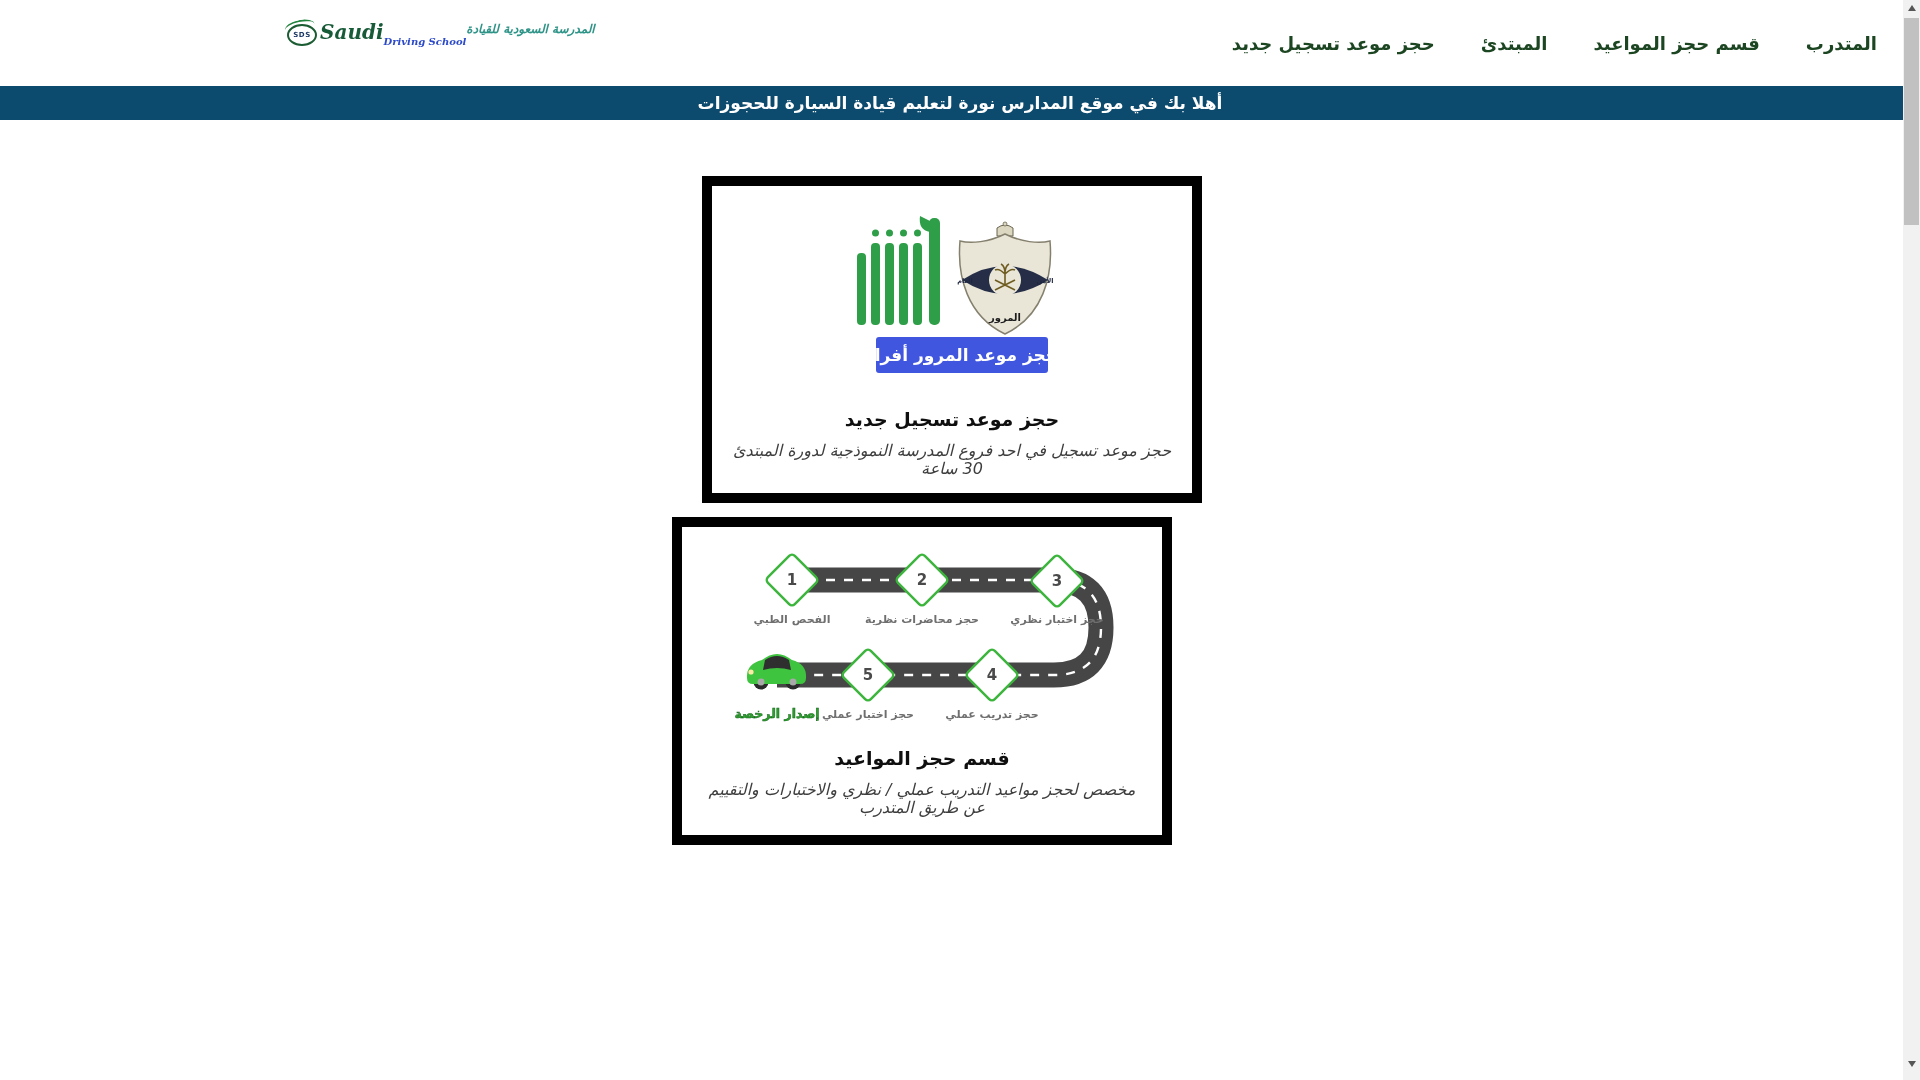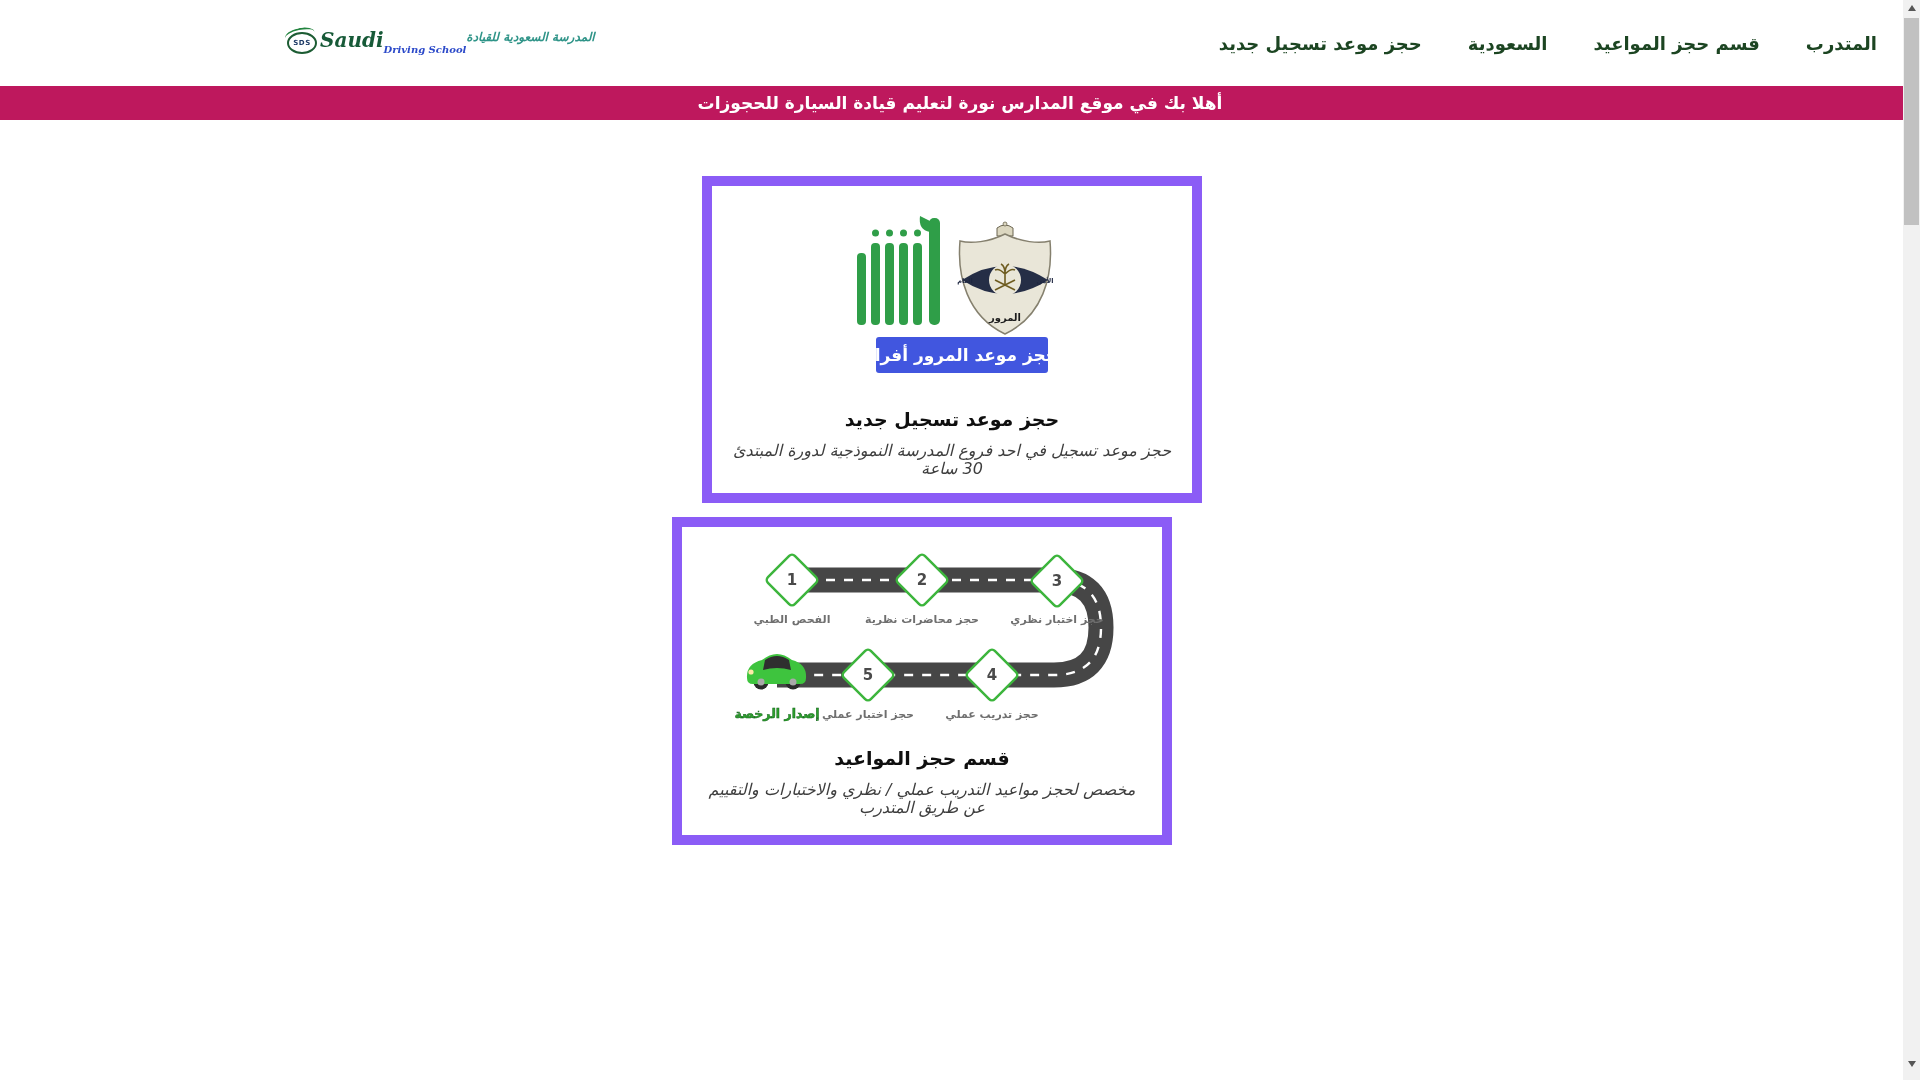--- a/index.html
+++ b/index.html
@@ -2,42 +2,42 @@
 <html><head>
 <meta charset="utf-8">
 <style>
   * { margin:0; padding:0; box-sizing:border-box; }
   html,body { width:1920px; height:1080px; overflow:hidden; background:#ffffff;
               font-family:"DejaVu Sans", sans-serif; }
   .page { position:relative; width:1920px; height:1080px; background:#fff; }
 
   
   .header { position:absolute; left:0; top:0; width:1920px; height:86px; background:#fff; }
-  .logo { position:absolute; left:287px; top:30px; display:flex; align-items:center; gap:3px; }
+  .logo { position:absolute; left:287px; top:22px; display:flex; align-items:center; gap:3px; }
   .logo-badge { position:relative; width:30px; height:22px; border:2px solid #1c5c33;
                 border-radius:50%; display:flex; align-items:center; justify-content:center; }
   .logo-badge .sds { font-size:7px; font-weight:bold; color:#1d3a66; letter-spacing:.5px; }
   .logo-badge .swoosh { position:absolute; left:-4px; top:-6px; width:30px; height:14px;
                 border-top:2px solid #23843f; border-radius:50%; transform:rotate(-12deg); }
   .logo-text { display:flex; line-height:1;font-style:italic; }
   .logo-name { font-family:"DejaVu Serif", serif; font-weight:bold; font-size:20px; color:#175a38; }
   .logo-sub  { font-family:"DejaVu Serif", serif; font-weight:bold; font-size:10px; color:#2b49c9; margin-top:15px; }
   .logo-ar   { font-size:12px; color:#2f9488; font-weight:bold; margin-top:1px; text-align:center; direction:rtl; }
 
   .nav { position:absolute; right:43px; top:0; height:86px; display:flex; align-items:center;
          gap:46px; direction:rtl; }
   .nav-item { font-size:18px; font-weight:bold; color:#1c4522; white-space:nowrap; cursor:pointer; }
 
   
-  .banner { position:absolute; left:0; top:86px; width:1920px; height:34px; background:#be185d;
+  .banner { position:absolute; left:0; top:86px; width:1920px; height:34px; background:#0c4a6e;
             display:flex; align-items:center; justify-content:center; }
   .banner-text { color:#fff; font-size:17px; font-weight:bold; direction:rtl; }
 
   
-  .card { position:absolute; width:500px; border:10px solid #8b5cf6; background:#fff;
+  .card { position:absolute; width:500px; border:10px solid #000000; background:#fff;
           display:flex; flex-direction:column; align-items:center; cursor:pointer; }
   .card-registration { left:702px; top:176px; height:327px; }
   .card-appointments { left:672px; top:517px; height:328px; }
   .card-title { font-size:19px; font-weight:bold; color:#0f0f0f; direction:rtl; margin-top:10px; }
   .card-desc  { font-size:16px; color:#3e3e3e; direction:rtl; text-align:center; line-height:1.12;
                 margin-top:12px; width:452px;font-style:italic; }
   .fig { display:block; }
 
   
   .scrollbar { position:absolute; right:0; top:0; width:17px; height:1080px; background:#f1f1f1; }
@@ -67,21 +67,21 @@
       <span class="logo-text">
         <span class="logo-name">Saudi</span>
         <span class="logo-sub">Driving School</span>
         <span class="logo-ar">المدرسة السعودية للقيادة</span>
       </span>
     </div>
 
     <div class="nav">
       <span class="nav-item">المتدرب</span>
       <span class="nav-item">قسم حجز المواعيد</span>
-      <span class="nav-item">السعودية</span>
+      <span class="nav-item">المبتدئ</span>
       <span class="nav-item">حجز موعد تسجيل جديد</span>
     </div>
   </div>
 
   <div class="banner">
     <span class="banner-text">أهلا بك في موقع المدارس نورة لتعليم قيادة السيارة للحجوزات</span>
   </div>
 
   <div class="card card-registration">
     <svg class="fig" width="480" height="212" viewBox="0 0 480 212">

